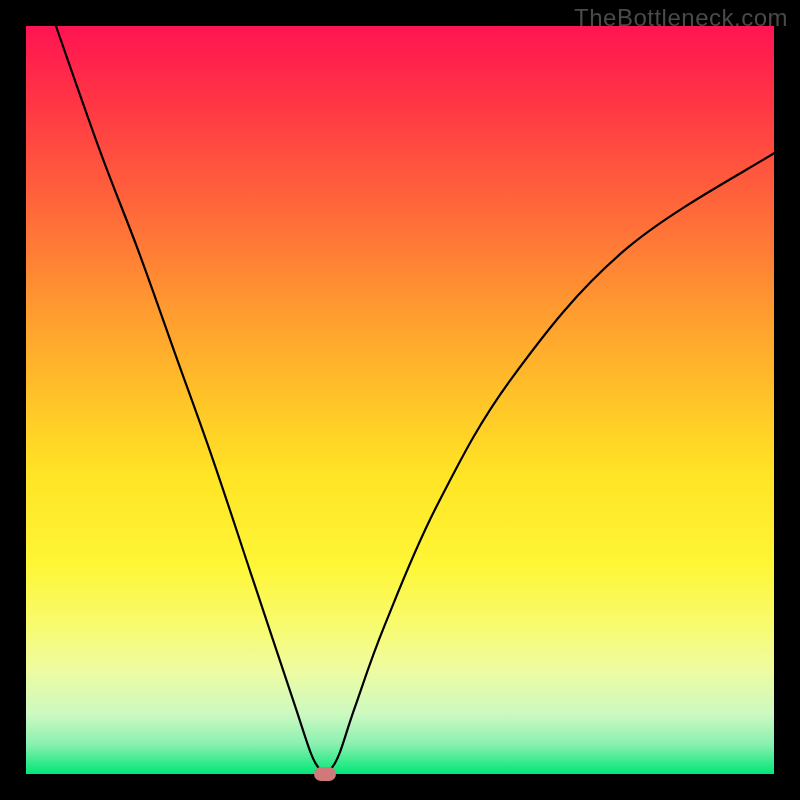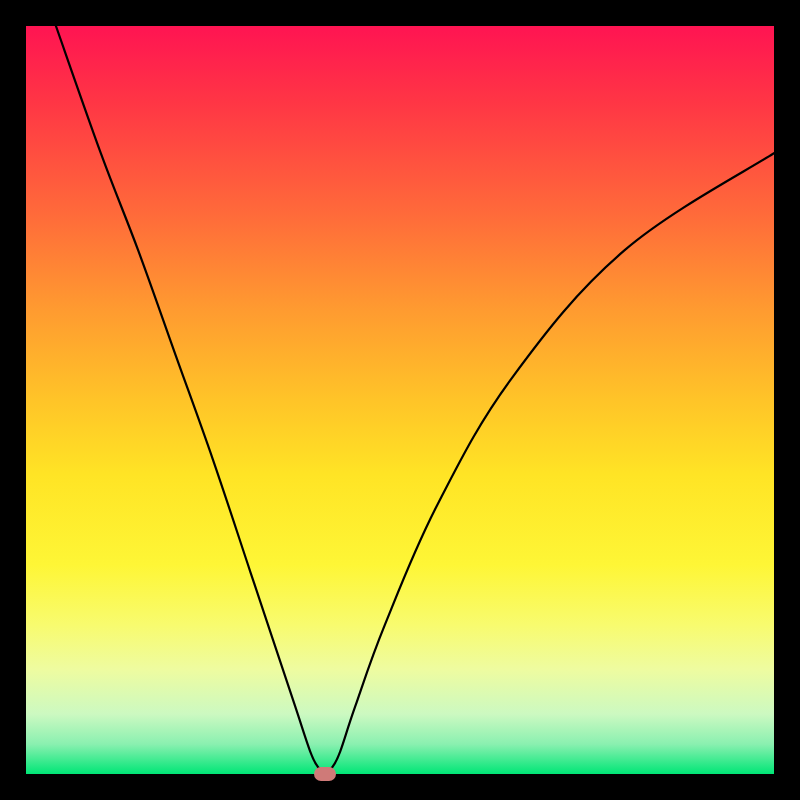--- a/index.html
+++ b/index.html
@@ -63,19 +63,20 @@
     height: 14px;
     background: #cf7a78;
     border-radius: 7px;
     transform: translate(-50%, -50%);
   }
 </style>
 </head>
 <body>
 
 <div class="frame">
+  <div class="watermark">TheBottleneck.com</div>
   <div class="plot">
     <svg class="curve" viewBox="0 0 748 748" preserveAspectRatio="none">
       <path id="curve-path" fill="none" stroke="#000" stroke-width="2.2" stroke-linejoin="round" stroke-linecap="round" d="M 29.92 0 C 37.998400000000004 22.888800000000014 59.989599999999996 86.76800000000009 74.8 127.16000000000008 C 89.6104 167.55200000000008 98.736 188.0472 112.2 224.39999999999998 C 125.664 260.7528 136.136 291.42079999999993 149.6 329.11999999999995 C 163.064 366.81919999999997 173.536 394.79440000000005 187 433.84000000000003 C 200.464 472.8856 213.6288 513.7264 224.4 546.04 C 235.1712 578.3535999999999 238.76160000000002 589.1248 246.84 613.36 C 254.9184 637.5952 262.54799999999994 660.484 269.28 680.6800000000001 C 276.012 700.8760000000001 280.2008 714.7887999999999 284.24 725.56 C 288.2792 736.3312 289.02720000000005 736.4807999999999 291.72 740.52 C 294.4128 744.5592 296.5072 748 299.2 748 C 301.89279999999997 748 303.98720000000003 744.5592 306.68 740.52 C 309.3728 736.4807999999999 310.1208 736.3312 314.15999999999997 725.56 C 318.19919999999996 714.7887999999999 321.0416 703.5688 329.12 680.6800000000001 C 337.1984 657.7912000000001 344.22959999999995 634.7528 359.03999999999996 598.4 C 373.8504 562.0472 388.51120000000003 523.1512 411.40000000000003 478.72 C 434.28880000000004 434.28880000000004 452.54 397.3376 486.2 351.56 C 519.86 305.7824 551.276 264.792 598.4 224.39999999999998 C 645.524 184.00799999999998 721.072 144.66320000000007 748 127.16000000000008"></path>
     </svg>
     <div id="min-marker" class="marker" style="left: 299.2px; top: 748px; background: rgb(207, 122, 120);"></div>
   </div>
 </div>
 
 </body></html>

